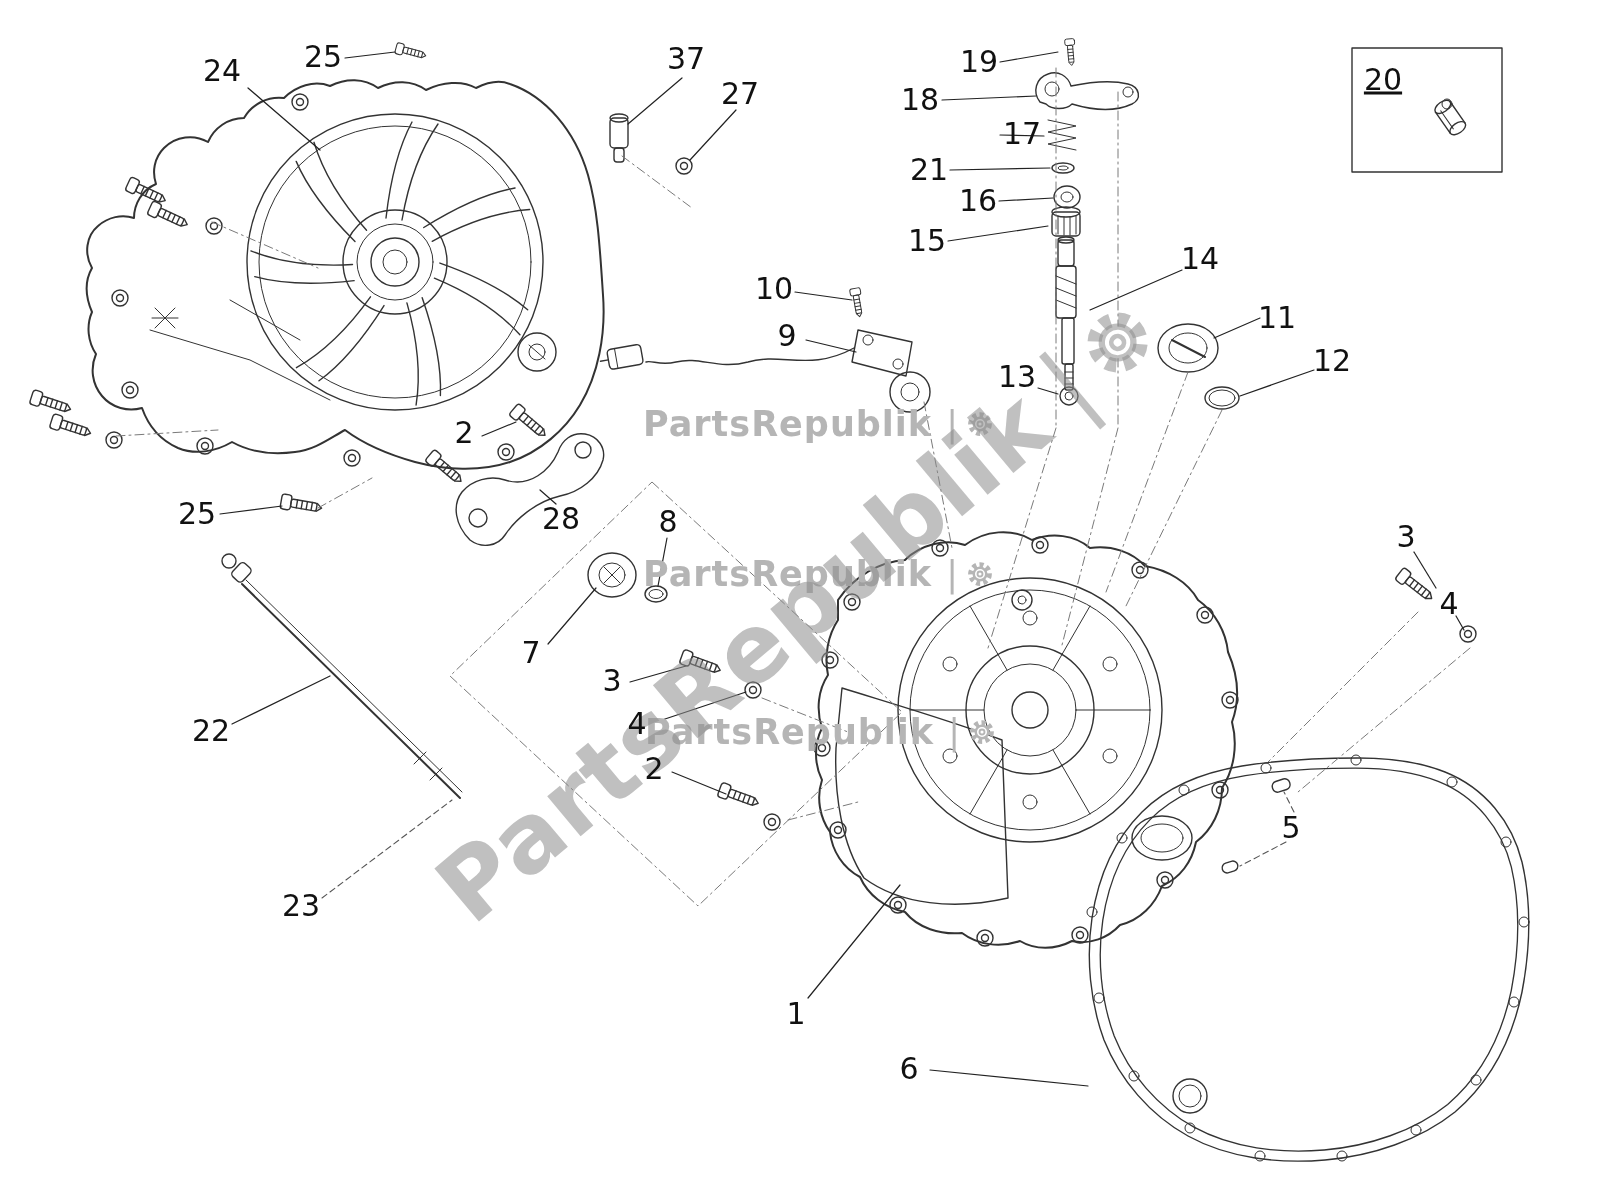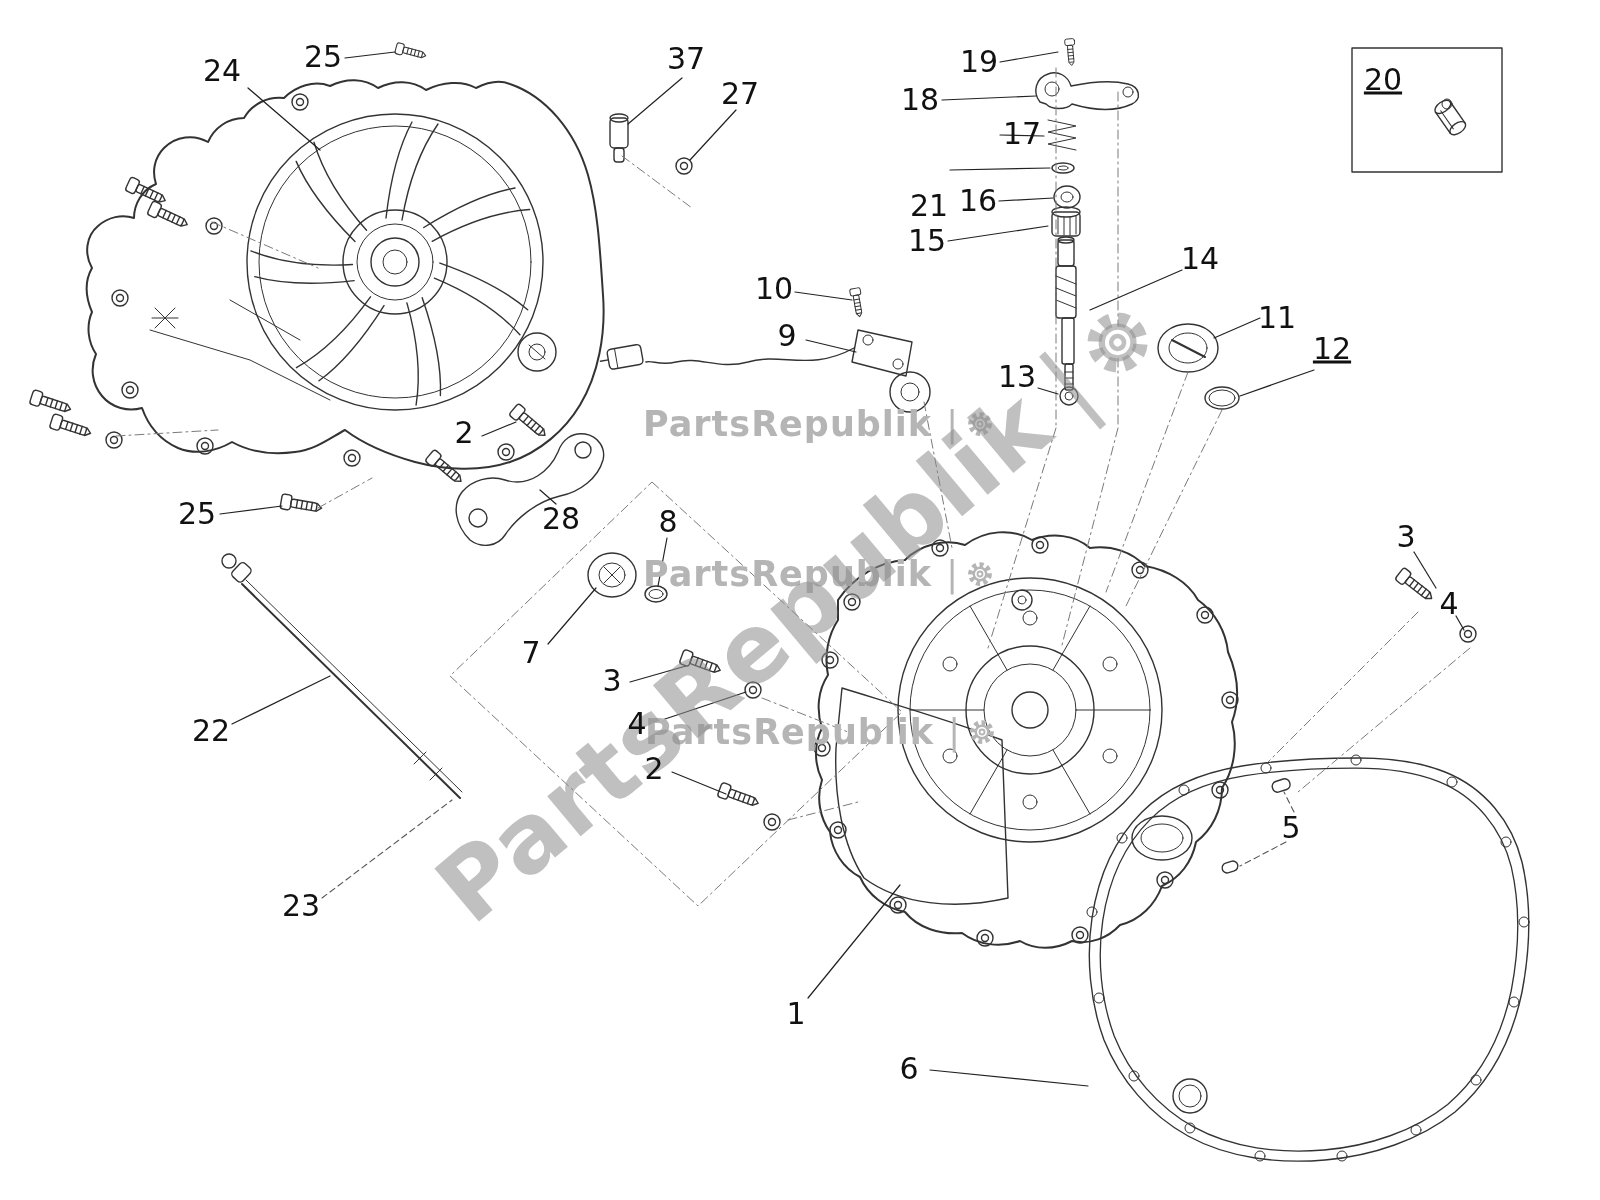--- a/index.html
+++ b/index.html
@@ -393,28 +393,28 @@
   </div>
 
   <div id="callout-layer">
       <div class="callout" style="left: 222px; top: 70px;">24</div>
       <div class="callout" style="left: 323px; top: 56px;">25</div>
       <div class="callout" style="left: 686px; top: 58px;">37</div>
       <div class="callout" style="left: 740px; top: 93px;">27</div>
       <div class="callout" style="left: 979px; top: 61px;">19</div>
       <div class="callout" style="left: 920px; top: 99px;">18</div>
       <div class="callout" style="left: 978px; top: 133px; margin-left: 44px;">17</div>
-      <div class="callout" style="left: 929px; top: 169px; margin-top: 36px;">21</div>
+      <div class="callout" style="left: 929px; top: 169px;">21</div>
       <div class="callout" style="left: 978px; top: 200px;">16</div>
       <div class="callout" style="left: 927px; top: 240px;">15</div>
       <div class="callout" style="left: 774px; top: 288px;">10</div>
       <div class="callout" style="left: 787px; top: 335px;">9</div>
       <div class="callout" style="left: 1200px; top: 258px;">14</div>
       <div class="callout" style="left: 1277px; top: 317px;">11</div>
-      <div class="callout" style="left: 1332px; top: 348px; text-decoration: underline;">12</div>
+      <div class="callout" style="left: 1332px; top: 360px;">12</div>
       <div class="callout" style="left: 1017px; top: 376px;">13</div>
       <div class="callout" style="left: 1383px; top: 79px; text-decoration: underline;">20</div>
       <div class="callout" style="left: 464px; top: 432px;">2</div>
       <div class="callout" style="left: 561px; top: 518px;">28</div>
       <div class="callout" style="left: 197px; top: 513px;">25</div>
       <div class="callout" style="left: 668px; top: 521px;">8</div>
       <div class="callout" style="left: 531px; top: 652px;">7</div>
       <div class="callout" style="left: 612px; top: 680px;">3</div>
       <div class="callout" style="left: 637px; top: 723px;">4</div>
       <div class="callout" style="left: 654px; top: 768px;">2</div>

